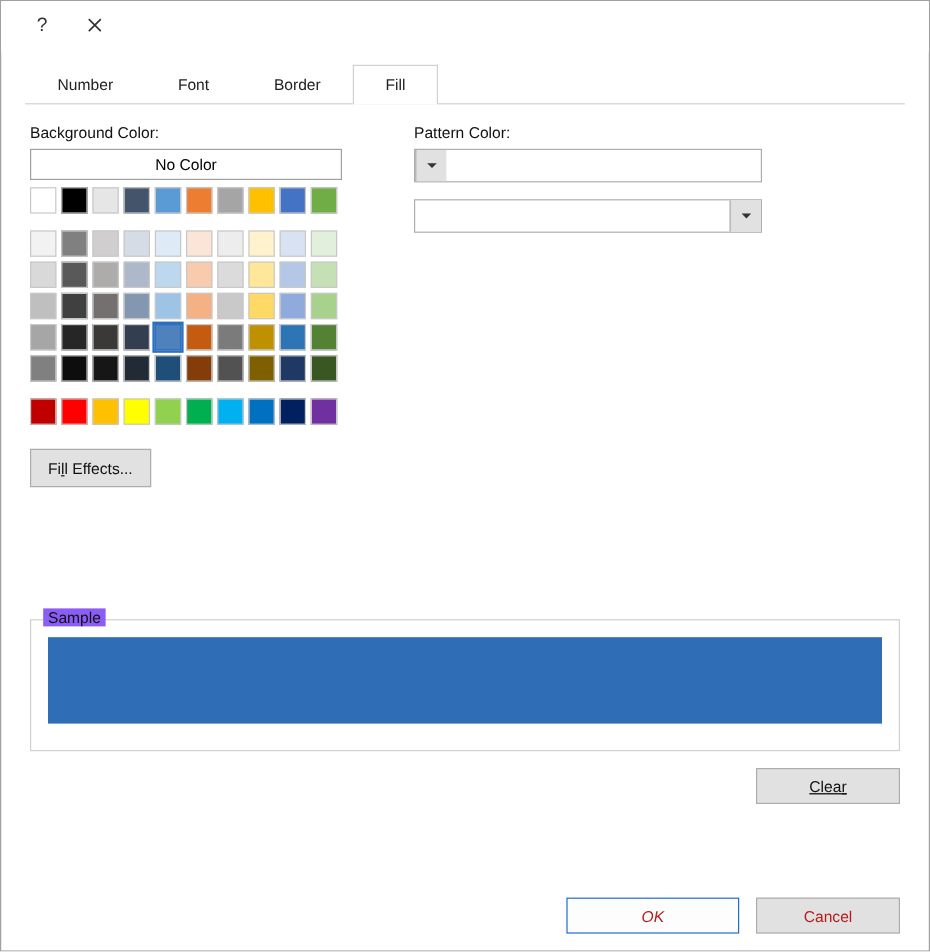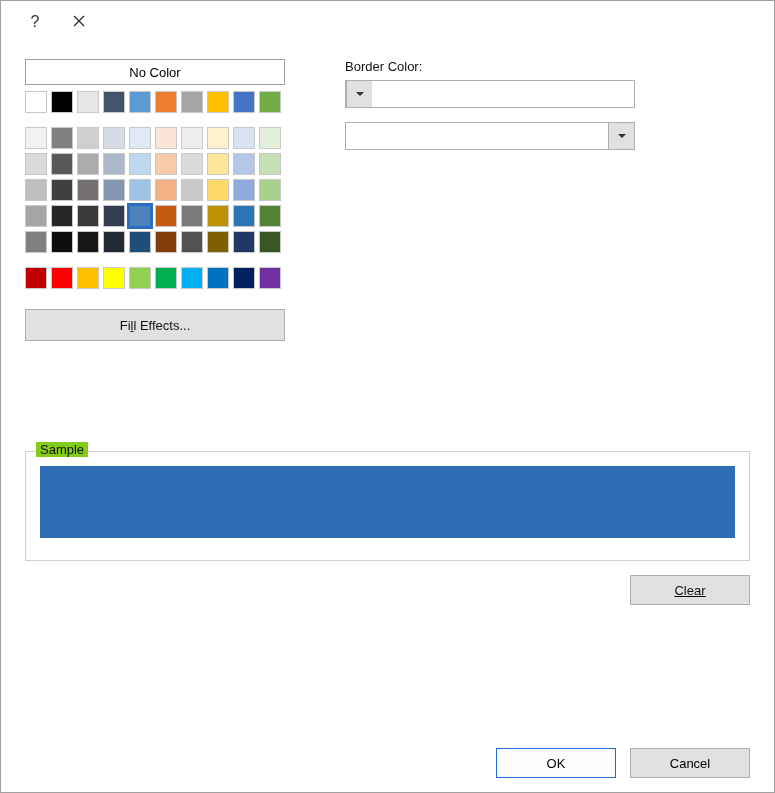--- a/index.html
+++ b/index.html
@@ -13,56 +13,63 @@
 .tab.active { border: 1px solid #d0d0d0; border-bottom: 1px solid #fff; background: #fff; }
 .content { flex: 1; padding: 16px 24px 0 24px; display: flex; flex-direction: column; }
 .row-top { display: flex; gap: 60px; }
 .col { display: flex; flex-direction: column; }
 .label { color: #111; margin-bottom: 6px; }
 .no-color { width: 260px; height: 26px; border: 1px solid #a0a0a0; display: flex; align-items: center; justify-content: center; margin-bottom: 6px; background:#fff; cursor: default; }
 .palette { display: flex; flex-direction: column; gap: 14px; }
 .grid { display: grid; grid-template-columns: repeat(10, 22px); grid-auto-rows: 22px; gap: 4px; }
 .sw { width: 22px; height: 22px; border: 1px solid #c8c8c8; }
 .sw.selected { outline: 2px solid #2a6fbf; outline-offset: 0; border:1px solid #2a6fbf; }
-.btn-row { display: flex; gap: 32px; margin-top: 20px; flex-direction: column; }
+.btn-row { display: flex; gap: 32px; margin-top: 20px; }
 button.push { height: 32px; padding: 0 14px; background: #e1e1e1; border: 1px solid #adadad; color: #111; }
 .dropdown { display: flex; align-items: stretch; width: 290px; height: 28px; border: 1px solid #adadad; background: #fff; }
 .dropdown .value { flex: 1; display: flex; align-items: center; justify-content: center; color: #111; }
 .dropdown .chev { width: 26px; background: #e1e1e1; border-left: 1px solid #adadad; display:flex; align-items:center; justify-content:center;}
 .chev svg { width:10px; height:10px; fill:#333;}
 .sample-group { margin-top: auto; border: 1px solid #d0d0d0; padding: 14px 14px 22px 14px; position: relative; }
-.sample-group .legend { position: absolute; top: -10px; left: 10px; background: #84cc16; padding: 0 4px; color:#111;}
+.sample-group .legend { position: absolute; top: -10px; left: 10px; background: #8b5cf6; padding: 0 4px; color:#111;}
 .sample-preview { height: 72px; background: #2f6db6; }
 .clear-row { display:flex; justify-content:flex-end; margin-top: 14px; text-decoration: underline; }
 .footer { display:flex; justify-content:flex-end; gap: 14px; padding: 14px 24px; }
-button.ok { width: 120px; height: 30px; background:#fdfdfd; border:1px solid #1e6bd6; color:#000000;}
-button.cancel { width:120px; height:30px; background:#e1e1e1; border:1px solid #adadad; color:#000000;}
+button.ok { width: 144px; height: 30px; background:#fdfdfd; border:1px solid #1e6bd6; color:#b91c1c;font-style:italic;}
+button.cancel { width:120px; height:30px; background:#e1e1e1; border:1px solid #adadad; color:#b91c1c;}
 button.clear { width:120px; height:30px; background:#e1e1e1; border:1px solid #adadad; color:#111;}
 </style>
 </head>
 <body>
 
 <div class="dialog">
   <div class="titlebar">
     <div class="btn" title="Help">
       <span style="font-size:16px;">?</span>
     </div>
     <div class="btn" title="Close">
       <span>
         <svg width="12" height="12" viewBox="0 0 12 12">
             <path d="M1 1 L11 11 M11 1 L1 11" stroke="#333" stroke-width="1.4"></path>
           </svg>
       </span>
     </div>
   </div>
 
+  <div class="tabs">
+    <div class="tab">Number</div>
+    <div class="tab">Font</div>
+    <div class="tab">Border</div>
+    <div class="tab active">Fill</div>
+  </div>
 
   <div class="content">
     <div class="row-top">
       <div class="col">
+        <div class="label">Background Color:</div>
         <div class="no-color">
           <span>No Color</span>
         </div>
         <div class="palette">
           <div class="grid" id="theme-row">
               <div class="sw" style="background: rgb(255, 255, 255);"></div>
               <div class="sw" style="background: rgb(0, 0, 0);"></div>
               <div class="sw" style="background: rgb(231, 230, 230);"></div>
               <div class="sw" style="background: rgb(68, 84, 106);"></div>
               <div class="sw" style="background: rgb(91, 155, 213);"></div>
@@ -138,21 +145,21 @@
             </div>
         </div>
         <div class="btn-row">
           <button class="push">
             <span>Fi<u>l</u>l Effects...</span>
           </button>
         </div>
       </div>
 
       <div class="col">
-        <div class="label">Border Color:</div>
+        <div class="label">Pattern Color:</div>
         <div class="dropdown">
           <div class="chev">
               <svg viewBox="0 0 10 10">
                 <path d="M1 3 L5 7 L9 3 Z"></path>
               </svg>
             </div>
         </div>
         <div style="height:14px"></div>
         <div class="dropdown">
           <div class="value"></div>

